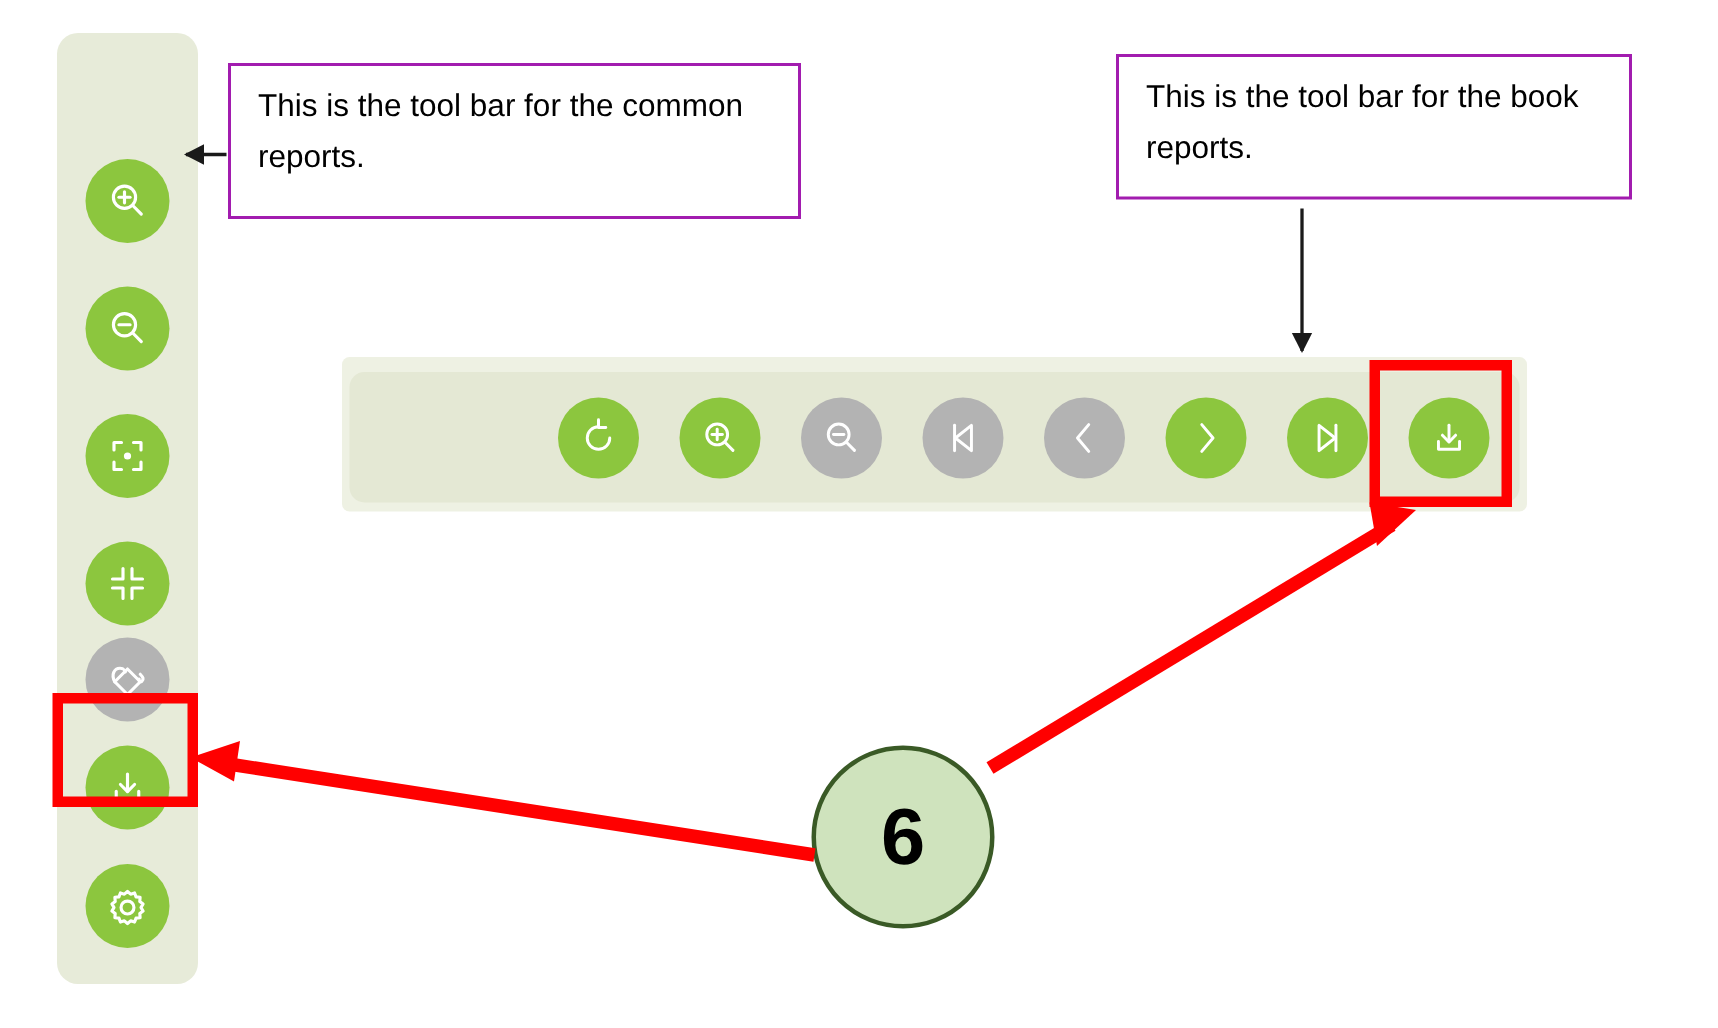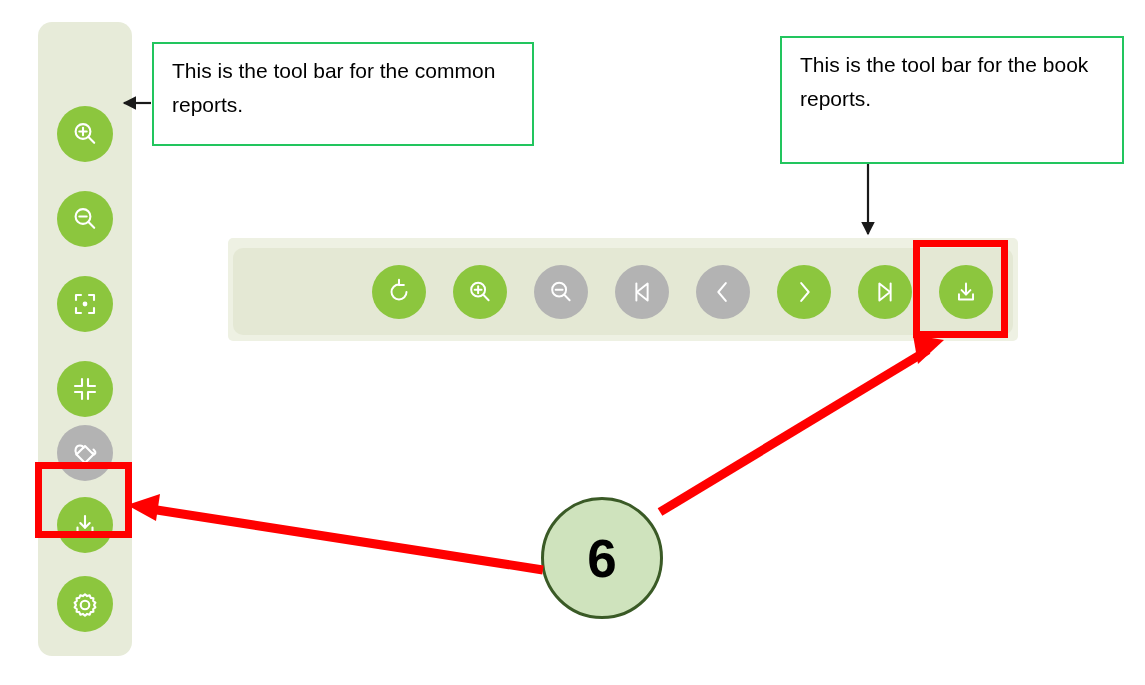--- a/index.html
+++ b/index.html
@@ -109,28 +109,28 @@
     background: transparent;
   }
   #red-box-sidebar   { left: 35px;  top: 462px; width: 97px;  height: 76px; }
   #red-box-toolbar   { left: 913px; top: 240px; width: 95px;  height: 98px; }
 
   
   .callout {
     position: absolute;
     box-sizing: border-box;
     background: #ffffff;
-    border: 2px solid #22c55e;
+    border: 2px solid #a21caf;
     color: #000000;
     font-size: 21px;
     line-height: 1.62;
     padding: 10px 6px 10px 18px;
   }
   #callout-common { left: 152px; top: 42px;  width: 382px; height: 104px; }
-  #callout-book   { left: 780px; top: 36px;  width: 344px; height: 128px; }
+  #callout-book   { left: 744px; top: 36px;  width: 344px; height: 97px; }
 
   
   #badge-6 {
     position: absolute;
     left: 541px;
     top: 497px;
     width: 122px;
     height: 122px;
     border-radius: 50%;
     background: #cfe3bd;

